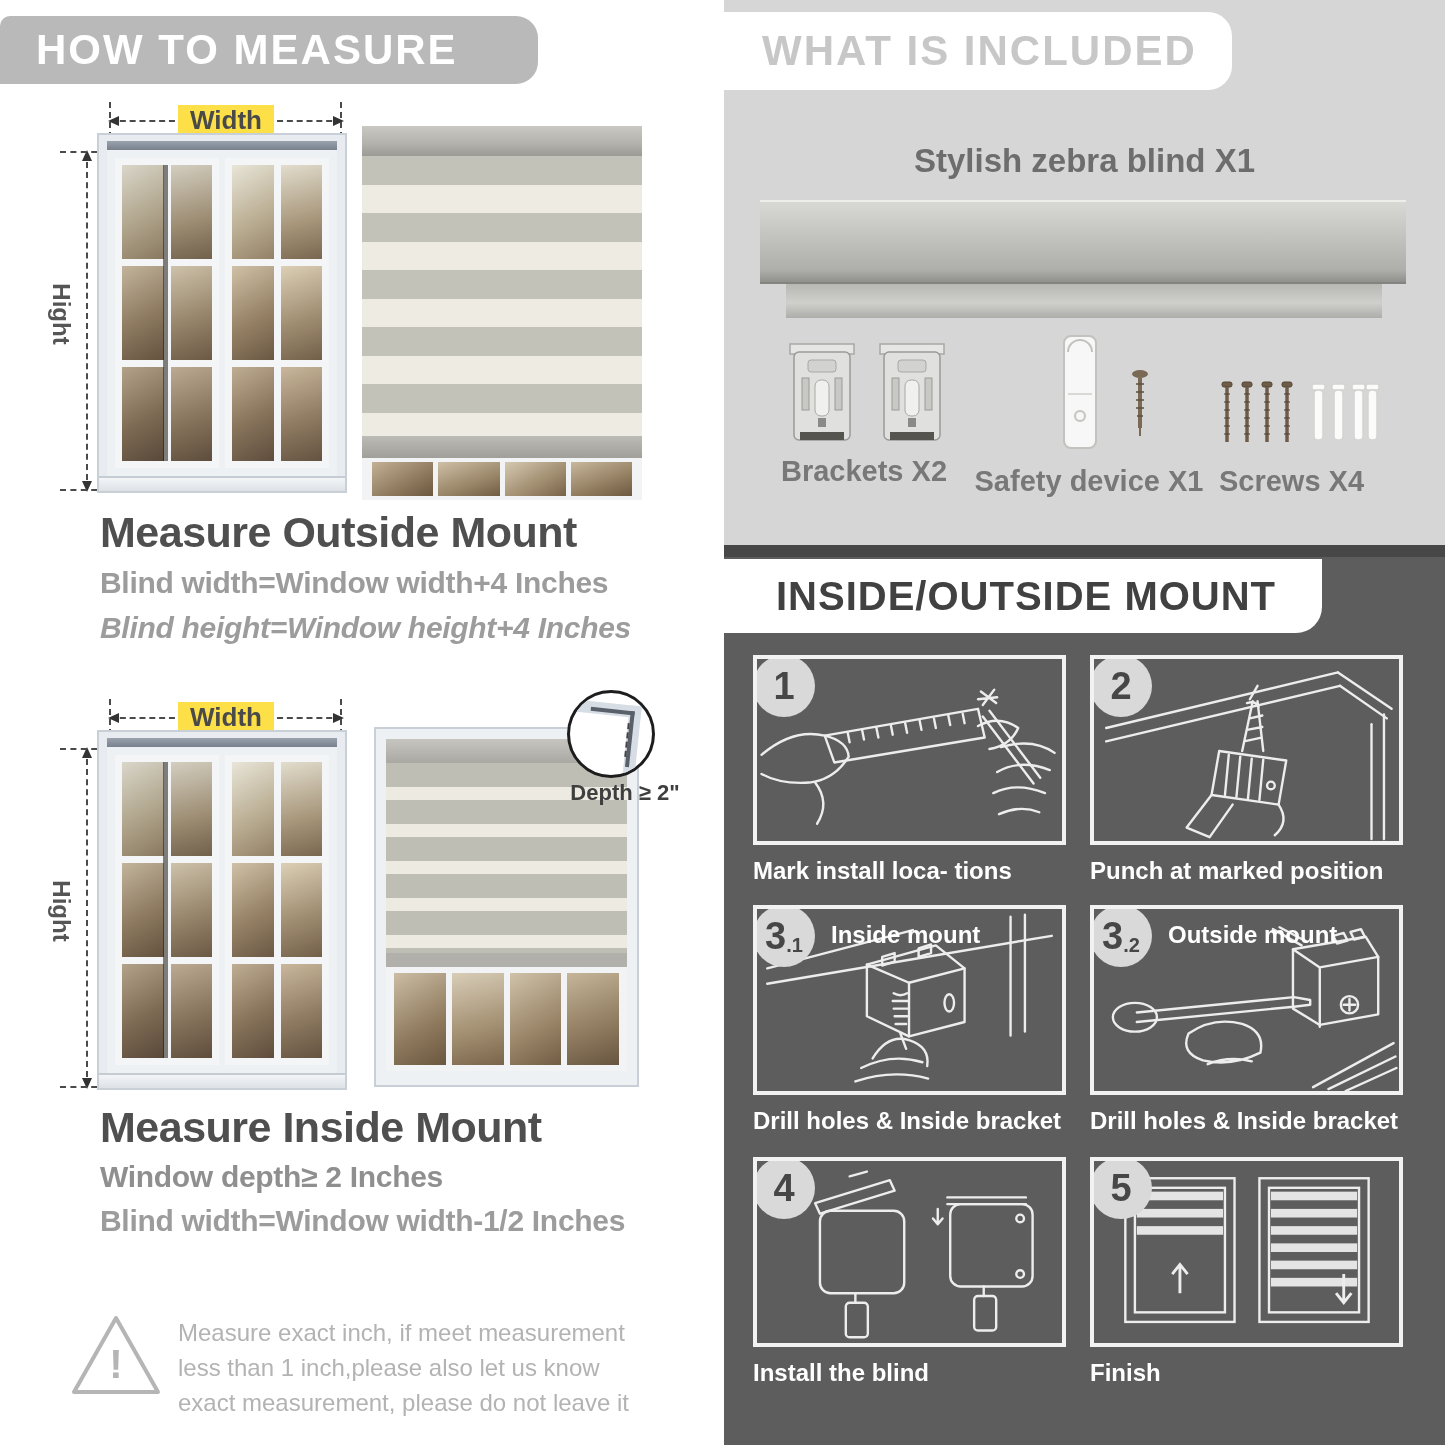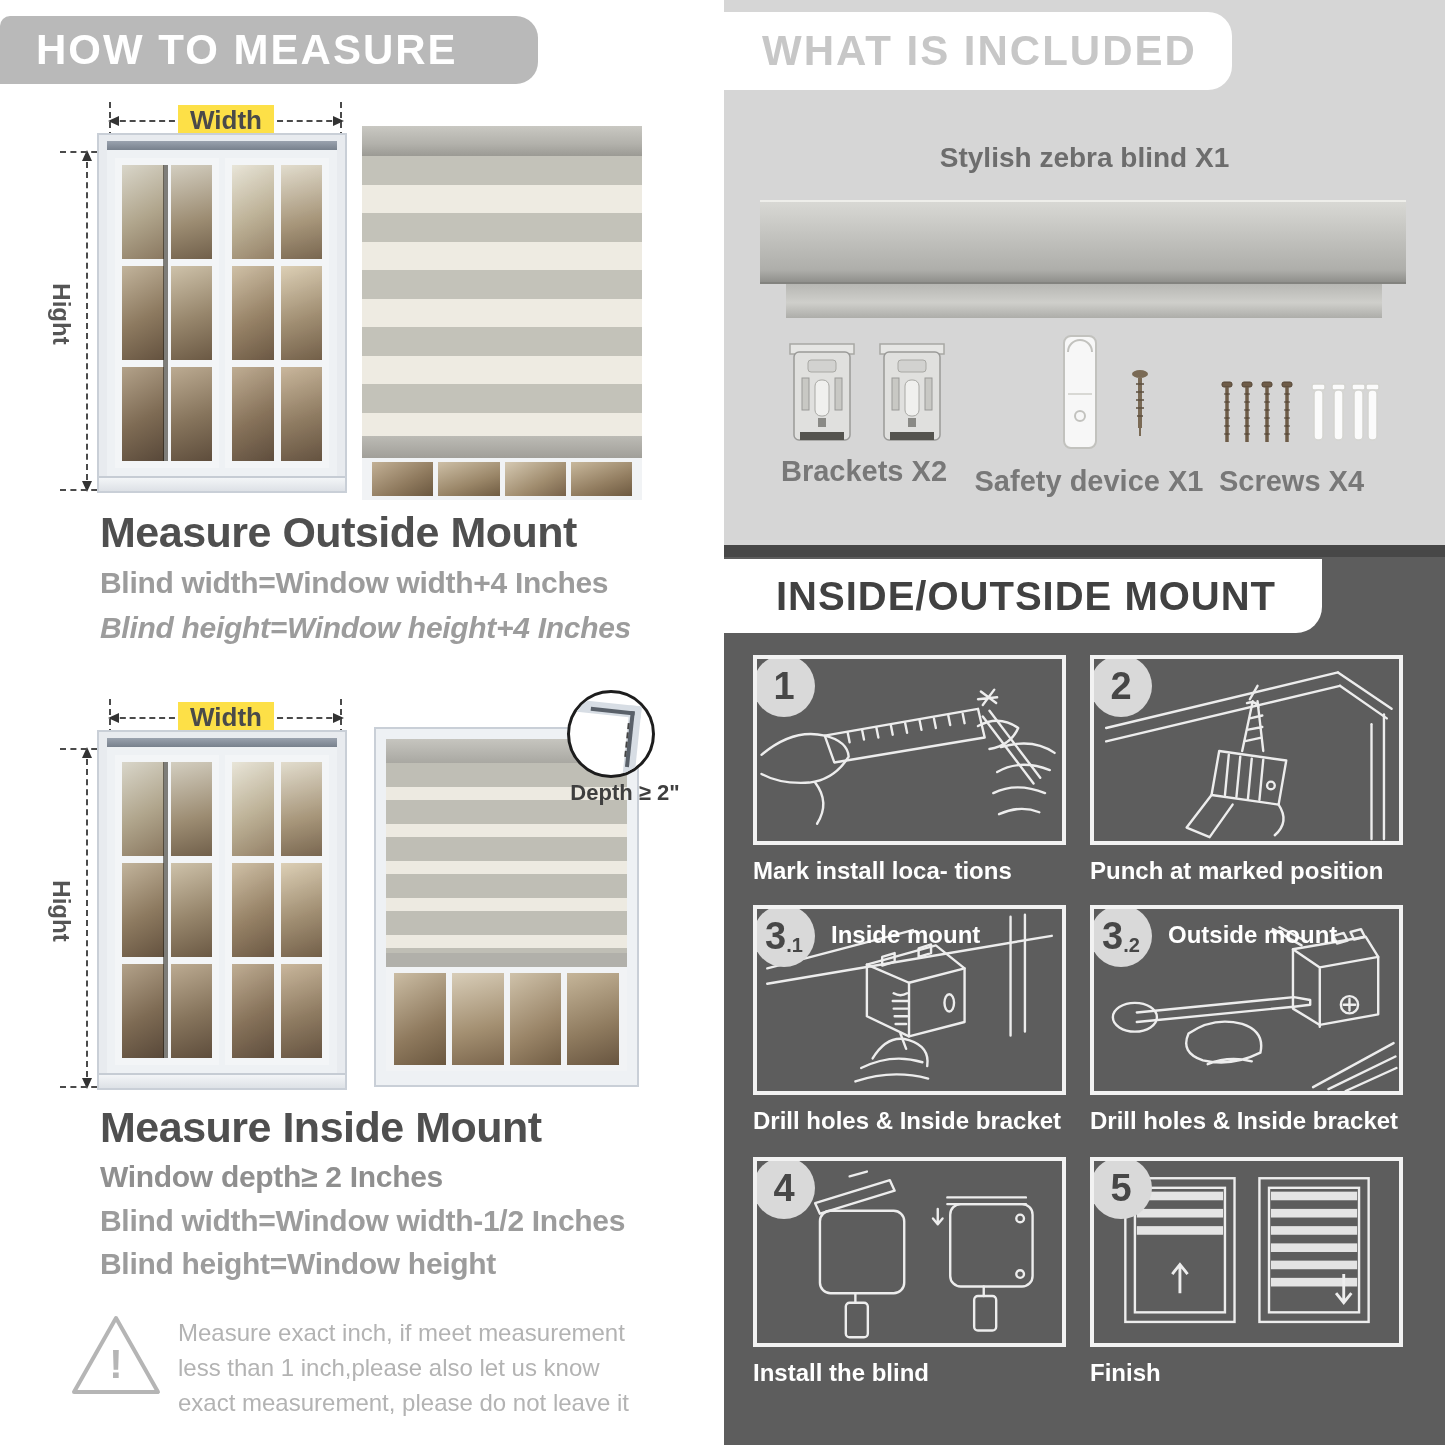--- a/index.html
+++ b/index.html
@@ -87,21 +87,21 @@
   .depth-note{font-size:22px;font-weight:bold;color:#3f3f3f;}
 
   .warn-text{font-size:24px;color:#b3b3b3;line-height:1.45;width:452px;}
 
   
   .right-col{left:724px;top:0;width:721px;height:1445px;}
   .included-panel{left:0;top:0;width:721px;height:545px;background:#d6d6d6;}
   .included-banner{left:0;top:12px;width:508px;height:78px;background:#fff;
     border-radius:0 24px 24px 0;color:#c7c7c7;font-size:42px;font-weight:bold;
     line-height:78px;padding-left:38px;letter-spacing:2px;box-sizing:border-box;}
-  .product-name{left:0;top:142px;width:721px;text-align:center;font-size:28px;
+  .product-name{left:0;top:142px;width:721px;text-align:center;font-size:33px;
     font-weight:bold;color:#6d6d6d;}
   .headrail-main{left:36px;top:200px;width:646px;height:80px;
     background:linear-gradient(180deg,#d8d8d4,#c4c4c0 40%,#aeaeaa 85%,#90908c);
     border-top:2px solid #eeeeea;box-shadow:0 2px 0 #83837f;}
   .headrail-valance{left:62px;top:284px;width:596px;height:34px;
     background:linear-gradient(180deg,#b7b7b3,#cfcfcb 55%,#adadA9);}
   .part-label{font-size:29px;font-weight:bold;color:#787878;text-align:center;}
 
   .mount-panel{left:0;top:545px;width:721px;height:900px;background:#5d5d5d;}
   .mount-strip{left:0;top:0;width:721px;height:12px;background:#474747;}
@@ -225,21 +225,20 @@
   <div class="abs depth-circle" style="left:567px;top:690px;">
     <div class="dc-band"></div>
     <div class="dc-line"></div>
     <div class="dc-arrow"></div>
   </div>
   <div class="abs depth-note" style="left:560px;top:780px;width:130px;text-align:center;">Depth ≥ 2"</div>
 
   <div class="abs sec-title" style="left:100px;top:1103px;">Measure Inside Mount</div>
   <div class="abs formula" style="left:100px;top:1160px;color:#8f8f8f;">Window depth≥ 2 Inches</div>
   <div class="abs formula" style="left:100px;top:1204px;">Blind width=Window width-1/2 Inches</div>
-  <div class="abs formula" style="left:100px;top:1247px;">Blind height=Window height</div>
 
   <svg class="abs" style="left:68px;top:1312px;" width="96" height="88" viewBox="0 0 96 88">
     <path d="M48,6 L90,80 L6,80 Z" fill="none" stroke="#b5b5b5" stroke-width="4" stroke-linejoin="round"></path>
     <text x="48" y="66" text-anchor="middle" font-size="40" font-weight="bold" fill="#b5b5b5" font-family="Liberation Sans,sans-serif">!</text>
   </svg>
   <div class="abs warn-text" style="left:178px;top:1316px;">Measure exact inch, if meet measurement less than 1 inch,please also let us know exact measurement, please do not leave it</div>
 </div>
 
 <div class="abs right-col">
 

